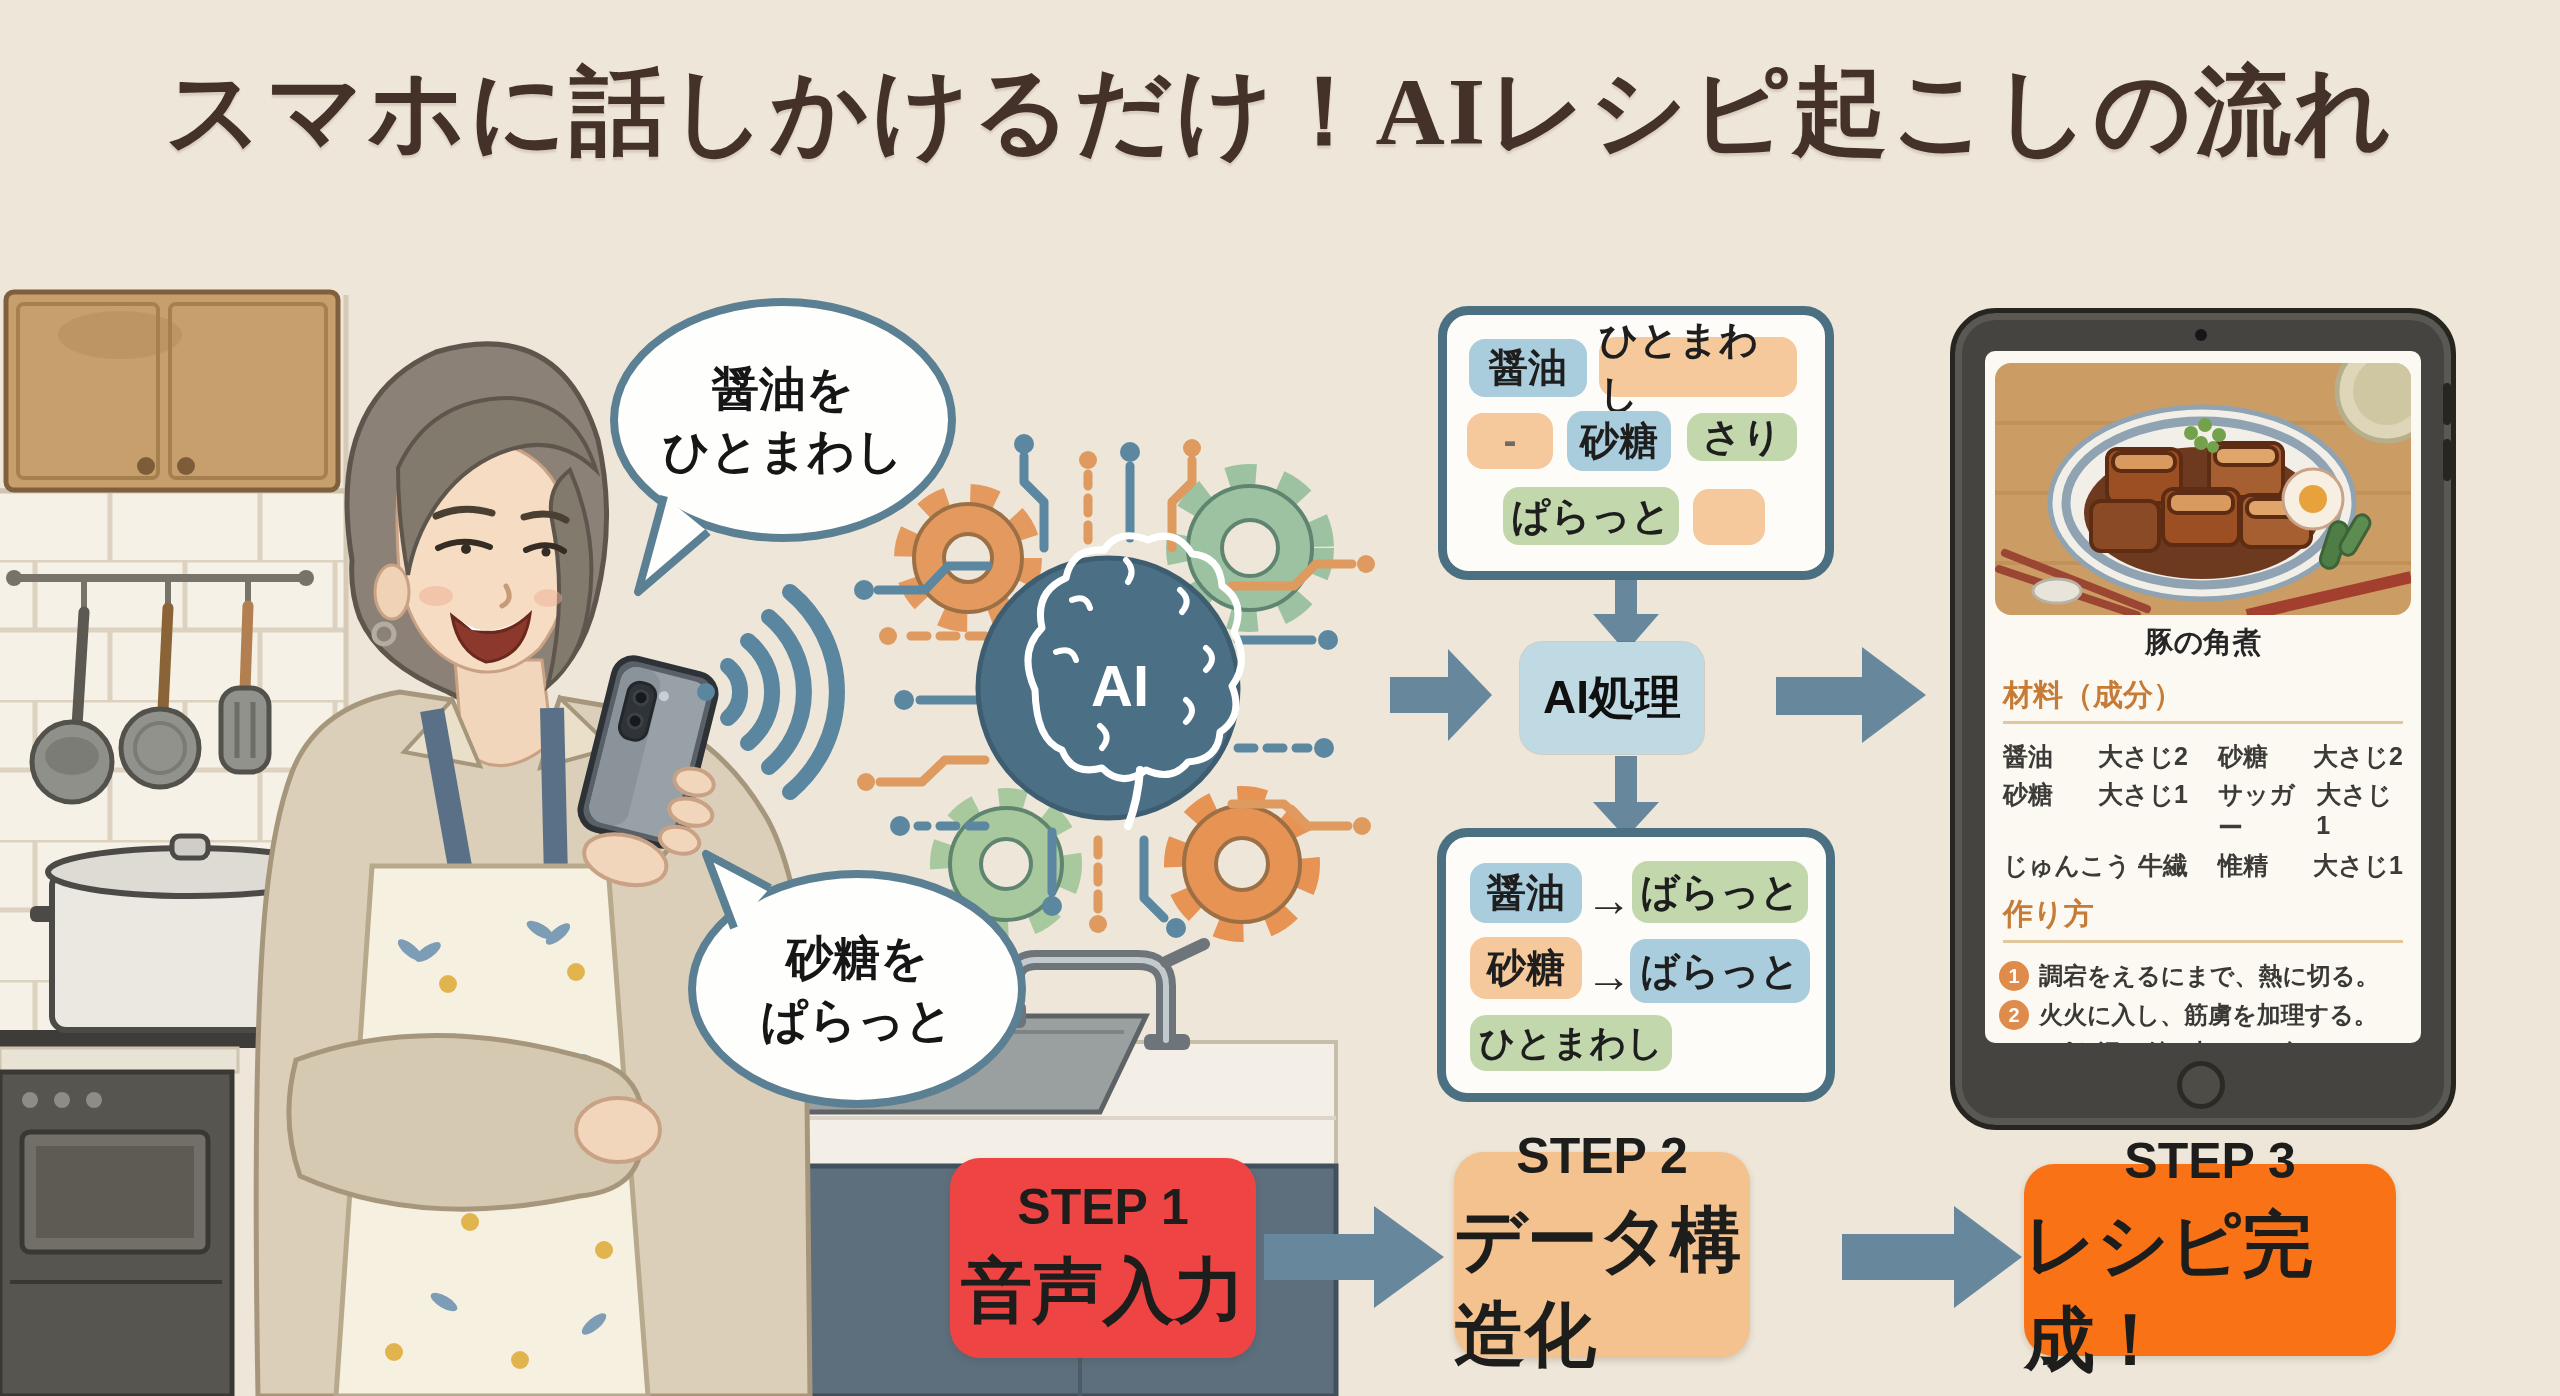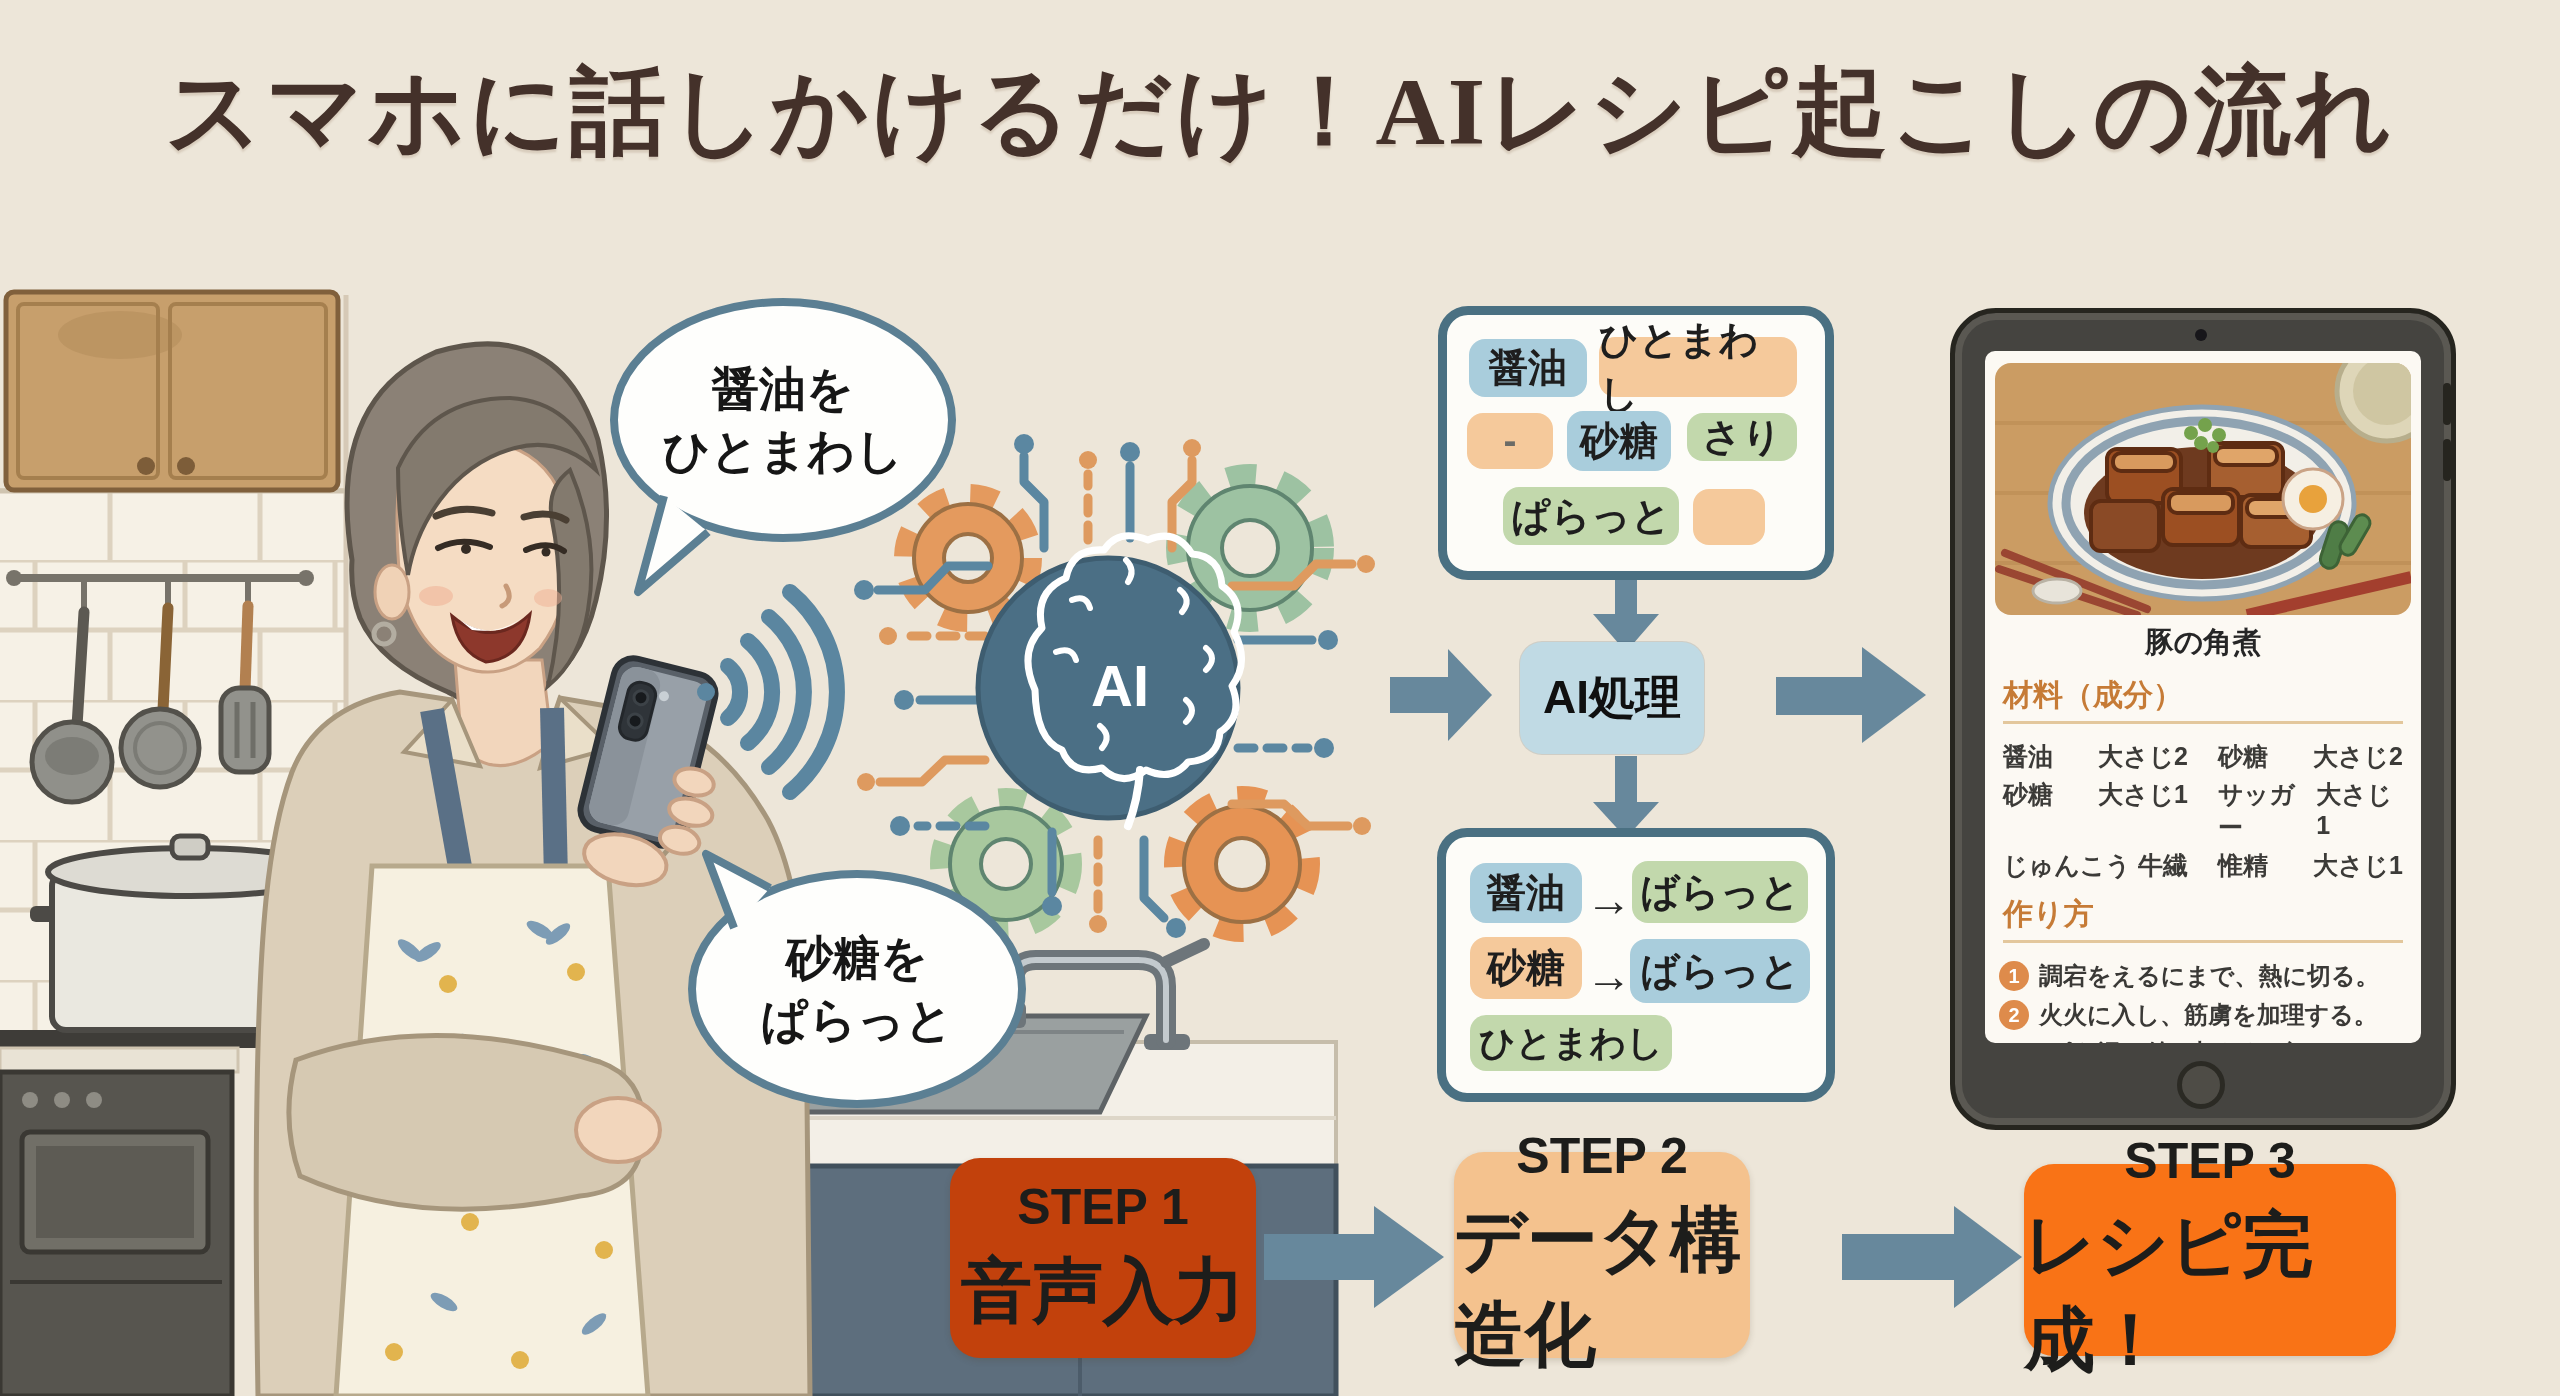--- a/index.html
+++ b/index.html
@@ -45,21 +45,21 @@
   .steps{margin:12px 14px 0;}
   .step-row{display:flex;align-items:flex-start;gap:10px;font-size:24px;font-weight:700;color:#3a3936;
     line-height:1.4;margin-bottom:5px;}
   .stepnum{flex:0 0 auto;width:30px;height:30px;border-radius:50%;background:#de8b4b;color:#fff;
     font-size:20px;display:flex;align-items:center;justify-content:center;margin-top:2px;}
   
   .stepbox{position:absolute;z-index:3;border-radius:30px;display:flex;flex-direction:column;
     align-items:center;justify-content:center;gap:8px;color:#1d1d1b;box-shadow:0 3px 6px rgba(80,60,40,.18);}
   .stepbox .eyebrow{font-size:50px;font-weight:700;}
   .stepbox .label{font-size:71px;font-weight:700;}
-  #step1{left:950px;top:1158px;width:306px;height:200px;background:#c2410c;}
+  #step1{left:950px;top:1158px;width:306px;height:200px;background:#ef4444;}
   #step2{left:1454px;top:1152px;width:296px;height:206px;background:#f4c28e;}
   #step3{left:2024px;top:1158px;width:372px;height:192px;background:#f97316;margin-top:6px;}
 </style>
 </head>
 <body>
 
 <div id="canvas">
 
   <svg id="scene" width="2560" height="1396" viewBox="0 0 2560 1396">
     <defs>

